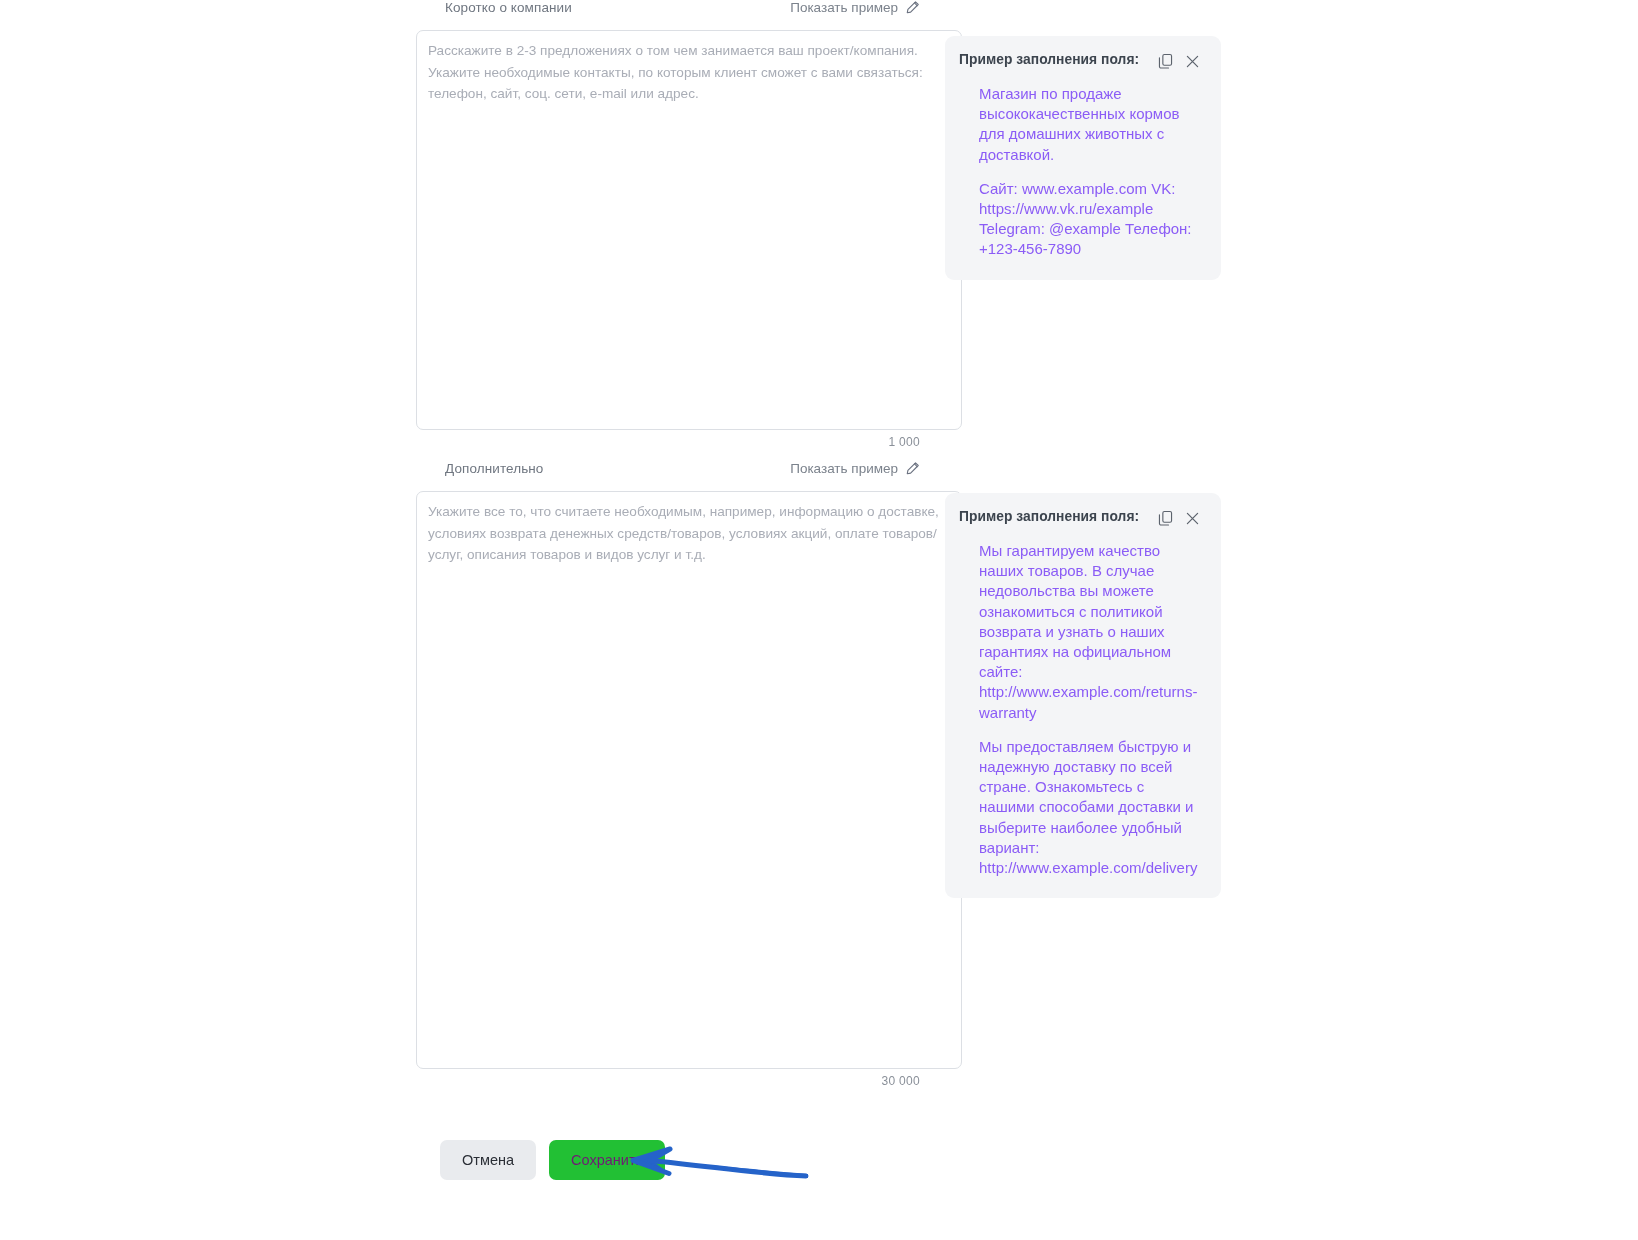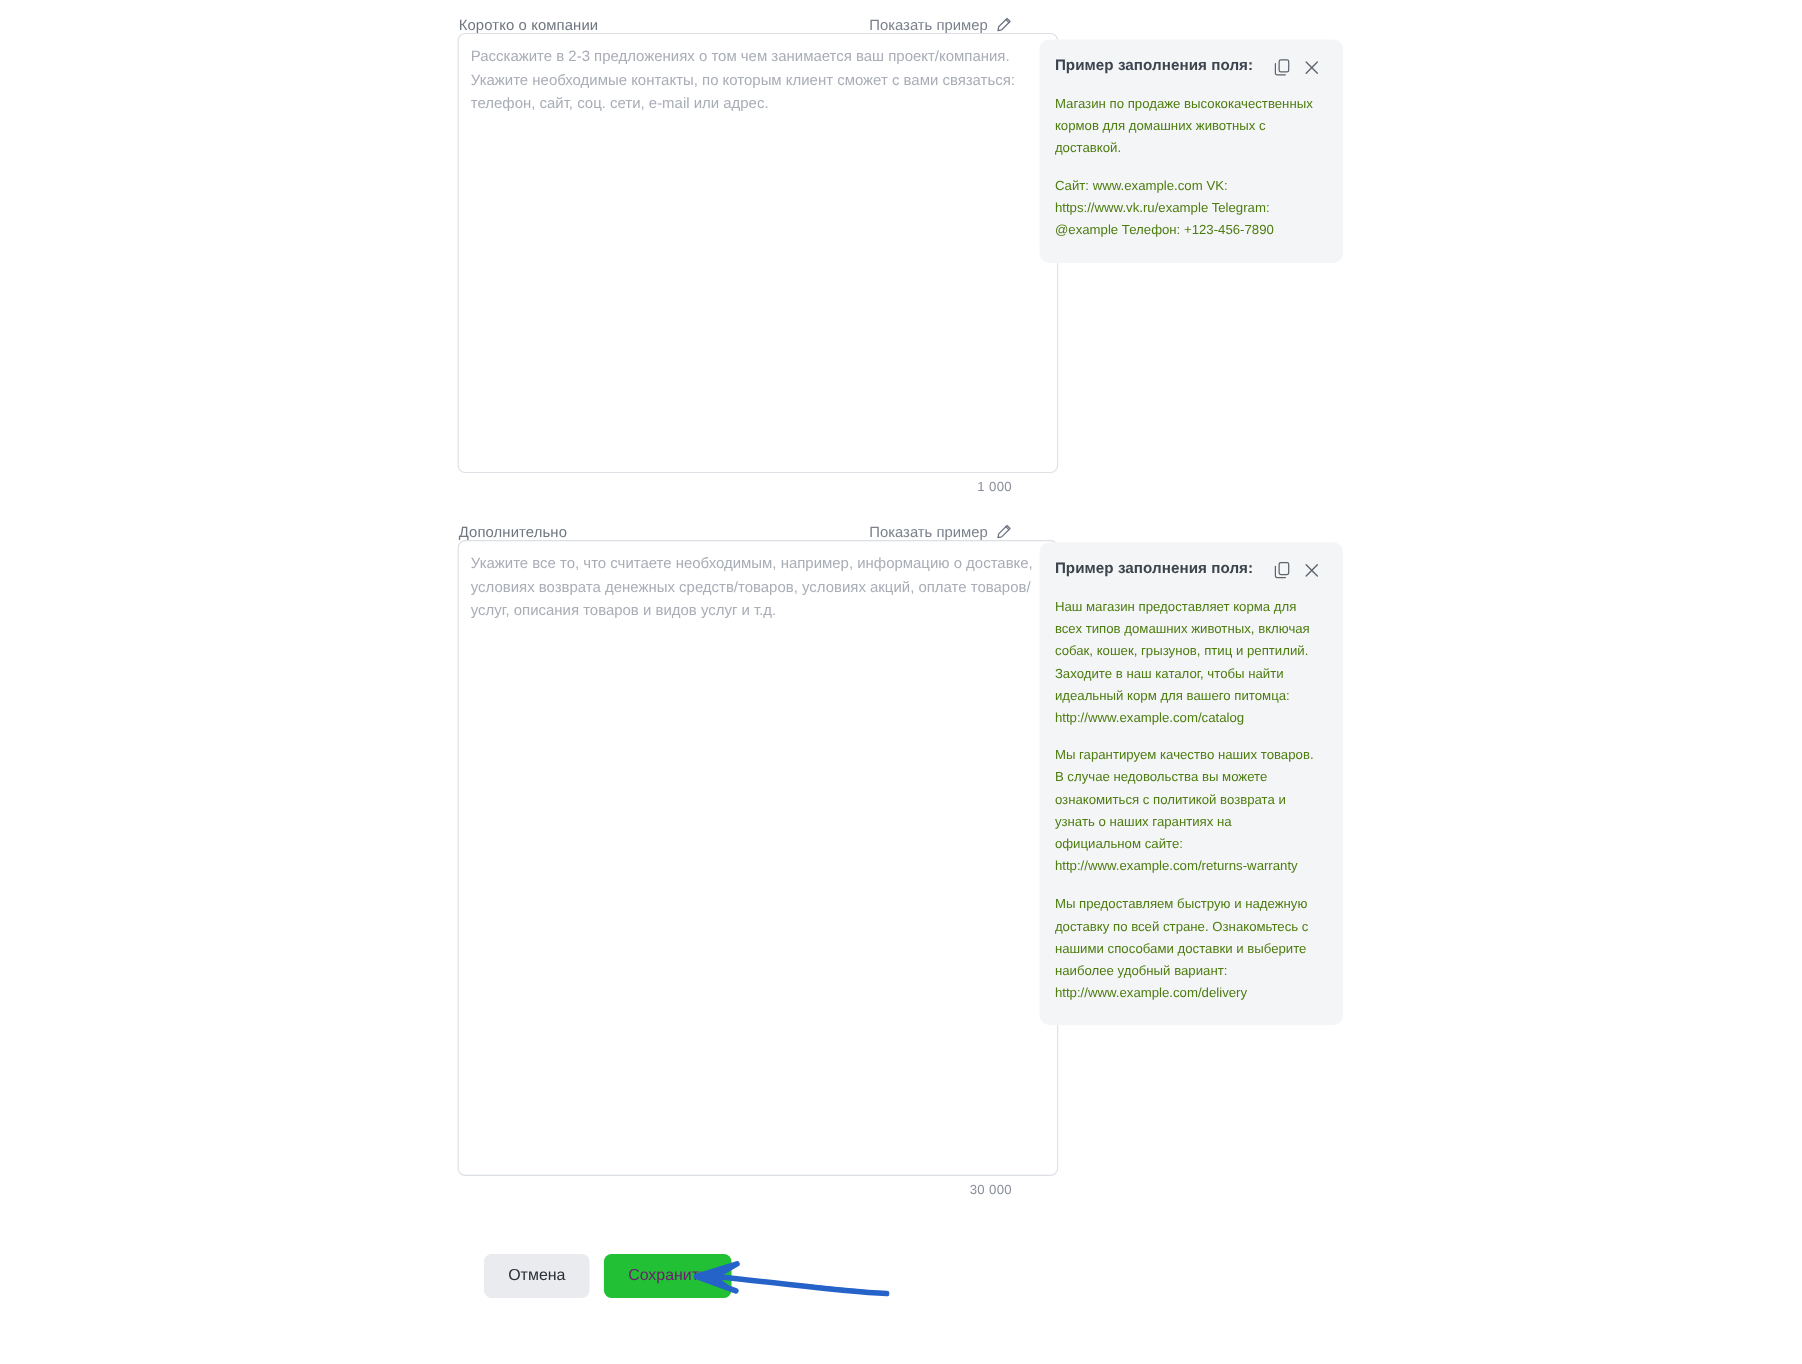--- a/index.html
+++ b/index.html
@@ -21,24 +21,25 @@
   
   .form-col {
     position: absolute;
     left: 416px;
     top: 0;
     width: 506px;
   }
 
   .field-head {
     display: flex;
-    align-items: flex-end;
+    align-items: flex-start;
     justify-content: space-between;
     height: 30px;
     padding: 0 2px 0 1px;
+    margin-left: 28px;
   }
   .field-label {
     font-size: 13.5px;
     color: #6f7680;
     letter-spacing: .1px;
     white-space: nowrap;
   }
   .head-right {
     display: flex;
     align-items: center;
@@ -120,23 +121,24 @@
     margin-top: 1px;
   }
   .icon-btn {
     width: 17px; height: 17px;
     color: #5c636d;
     cursor: pointer;
     display: block;
   }
 
   .card-body {
-    font-size: 12px;
+    font-size: 15px;
     line-height: 20.2px;
-    color: #4d7c0f;
+    color: #8b5cf6;
+    margin-left: 20px;
   }
   .card-body p { margin: 0 0 14px 0; }
   .card-body p:last-child { margin-bottom: 0; }
 
   
   .footer {
     position: absolute;
     left: 440px;
     top: 1140px;
     display: flex;
@@ -262,21 +264,20 @@
           </svg>
         </span>
         <span class="icon-btn">
           <svg viewBox="0 0 18 18" fill="none" stroke="currentColor" stroke-width="1.3" stroke-linecap="round" width="17" height="17">
             <path d="M3.6 3.6l10.8 10.8M14.4 3.6L3.6 14.4"></path>
           </svg>
         </span>
       </span>
     </div>
     <div class="card-body">
-      <p>Наш магазин предоставляет корма для всех типов домашних животных, включая собак, кошек, грызунов, птиц и рептилий. Заходите в наш каталог, чтобы найти идеальный корм для вашего питомца: http://www.example.com/catalog</p>
       <p>Мы гарантируем качество наших товаров. В случае недовольства вы можете ознакомиться с политикой возврата и узнать о наших гарантиях на официальном сайте: http://www.example.com/returns-warranty</p>
       <p>Мы предоставляем быструю и надежную доставку по всей стране. Ознакомьтесь с нашими способами доставки и выберите наиболее удобный вариант: http://www.example.com/delivery</p>
     </div>
   </div>
 
   <div class="footer">
     <button class="btn btn-cancel">Отмена</button>
     <button class="btn btn-save">Сохранить</button>
   </div>
 

